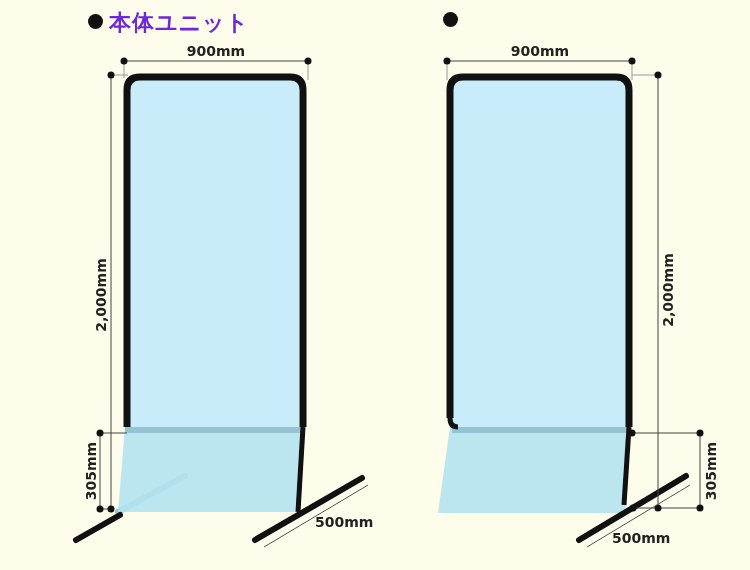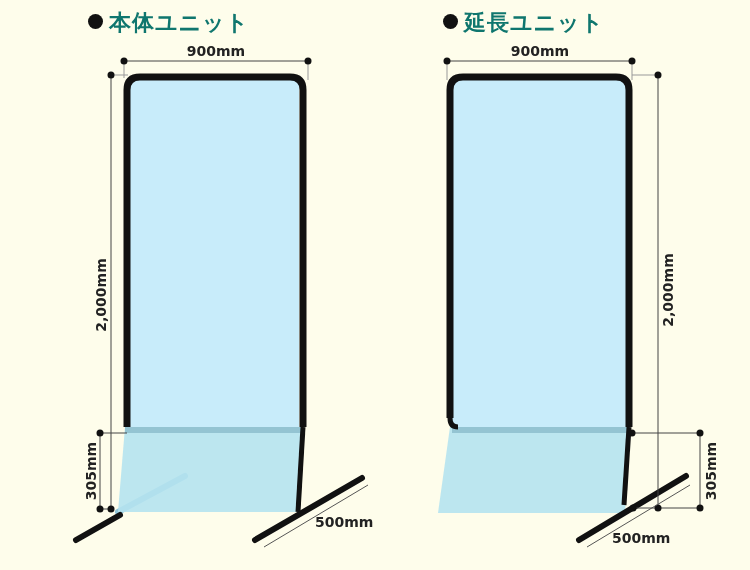--- a/index.html
+++ b/index.html
@@ -1,29 +1,29 @@
 <!DOCTYPE html>
 <html><head>
 <meta charset="utf-8">
 <style>
   html, body { margin: 0; padding: 0; }
   body { width: 750px; height: 570px; background: #fefdeb; overflow: hidden; position: relative; font-family: "DejaVu Sans", sans-serif; }
-  .title { position: absolute; top: 8px; font-size: 22px; font-weight: bold; color: #0f766e; letter-spacing: 1px; }
+  .title { position: absolute; top: 8px; font-size: 22px; font-weight: bold; color: #6d28d9; letter-spacing: 1px; }
   .title .bullet { display: inline-block; width: 15px; height: 15px; border-radius: 50%; background: #111; margin-right: 6px; vertical-align: 1px; }
   svg { position: absolute; left: 0; top: 0; }
   .dim { font-family: "DejaVu Sans", sans-serif; font-weight: bold; font-size: 14px; fill: #222; }
 </style>
 </head>
 <body>
 
 <div class="title" style="left:88px;">
   <span class="bullet"></span><span>本体ユニット</span>
 </div>
 <div class="title" style="left:443px;">
-  <span class="bullet"></span><span>延長ユニット</span>
+  <span class="bullet"></span>
 </div>
 
 <svg width="750" height="570" viewBox="0 0 750 570">
 
   <g>
 
     <line x1="118" y1="512" x2="185" y2="476" stroke="#8fc3d6" stroke-width="6" stroke-linecap="round"></line>
 
     <polygon points="125,427 303,427 298,512 118,512" fill="#b5e3f0" opacity="0.9"></polygon>
     <rect x="125" y="427" width="178" height="6" fill="#94c4d2"></rect>

